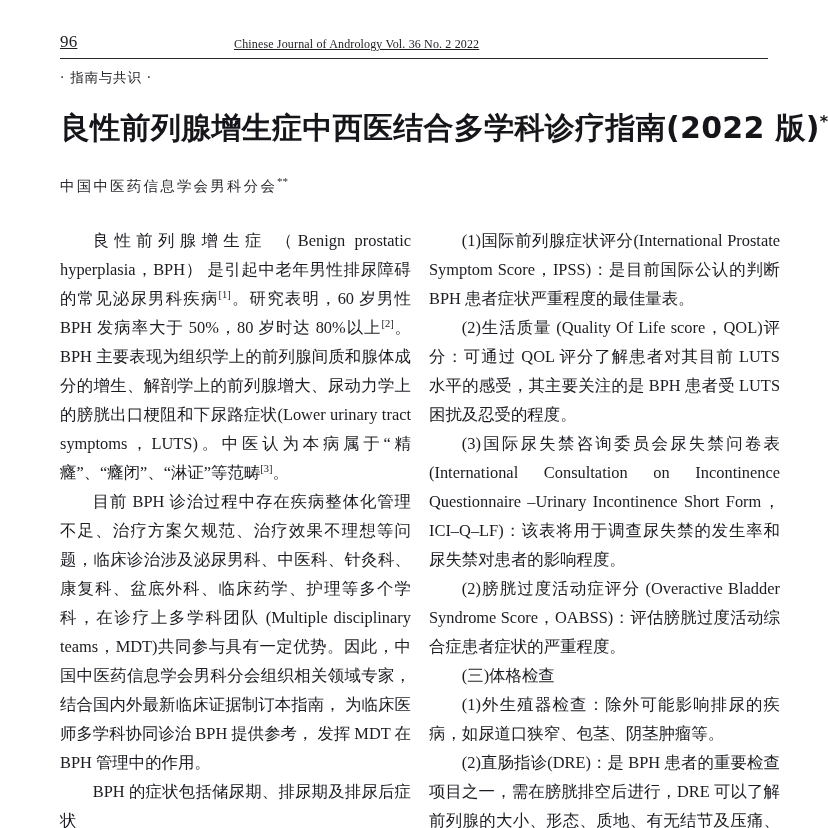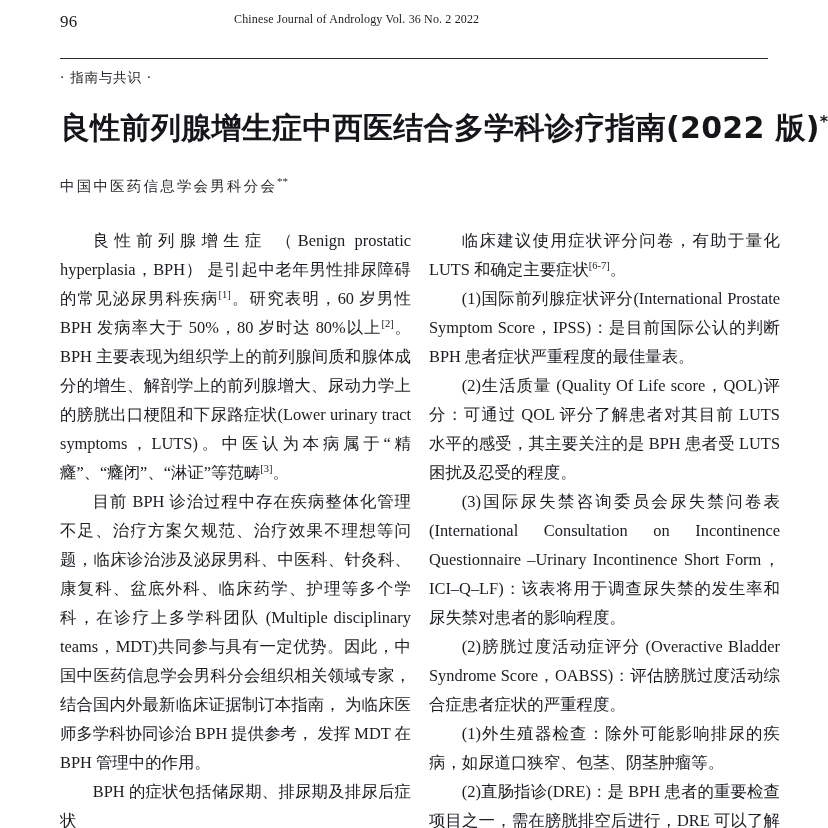--- a/index.html
+++ b/index.html
@@ -20,24 +20,25 @@
     position: relative;
     width: 828px;
     height: 828px;
     box-sizing: border-box;
     padding: 0 60px;
   }
 
   
   .running-head {
     display: flex;
-    align-items: flex-start;
+    align-items: flex-end;
     height: 40px;
     padding-top: 12px;
     position: relative;
+    text-decoration: underline;
   }
   .folio {
     font-size: 17px;
     letter-spacing: 0.2px;
     color: #1c1c22;
     width: 120px;
     flex: 0 0 120px;
   }
   .journal-line {
     font-size: 12px;
@@ -161,26 +162,26 @@
     <div class="col">
       <p class="para"><span>良性前列腺增生症 （Benign prostatic hyperplasia，BPH） 是引起中老年男性排尿障碍的常见泌尿男科疾病</span><sup class="ref">[1]</sup><span>。研究表明，60 岁男性 BPH 发病率大于 50%，80 岁时达 80%以上</span><sup class="ref">[2]</sup><span>。BPH 主要表现为组织学上的前列腺间质和腺体成分的增生、解剖学上的前列腺增大、尿动力学上的膀胱出口梗阻和下尿路症状(Lower urinary tract symptoms，LUTS)。中医认为本病属于“精癃”、“癃闭”、“淋证”等范畴</span><sup class="ref">[3]</sup><span>。</span></p>
 
       <p class="para">目前 BPH 诊治过程中存在疾病整体化管理不足、治疗方案欠规范、治疗效果不理想等问题，临床诊治涉及泌尿男科、中医科、针灸科、康复科、盆底外科、临床药学、护理等多个学科，在诊疗上多学科团队 (Multiple disciplinary teams，MDT)共同参与具有一定优势。因此，中国中医药信息学会男科分会组织相关领域专家，结合国内外最新临床证据制订本指南， 为临床医师多学科协同诊治 BPH 提供参考， 发挥 MDT 在 BPH 管理中的作用。</p>
 
 
       <p class="para"><span>BPH 的症状包括储尿期、排尿期及排尿后症状</span></p>
     </div>
 
     <div class="col">
-      <p class="para"><span>临床建议使用症状评分问卷，有助于量化 LUTS 和确定主要症状</span><sup class="ref">[6-7]</sup><span>。</span></p>
 
       <p class="para">(1)国际前列腺症状评分(International Prostate Symptom Score，IPSS)：是目前国际公认的判断 BPH 患者症状严重程度的最佳量表。</p>
       <p class="para">(2)生活质量 (Quality Of Life score，QOL)评分：可通过 QOL 评分了解患者对其目前 LUTS 水平的感受，其主要关注的是 BPH 患者受 LUTS 困扰及忍受的程度。</p>
       <p class="para">(3)国际尿失禁咨询委员会尿失禁问卷表(International Consultation on Incontinence Questionnaire –Urinary Incontinence Short Form，ICI–Q–LF)：该表将用于调查尿失禁的发生率和尿失禁对患者的影响程度。</p>
       <p class="para">(2)膀胱过度活动症评分 (Overactive Bladder Syndrome Score，OABSS)：评估膀胱过度活动综合症患者症状的严重程度。</p>
 
+      <p class="sub-head">(三)体格检查</p>
 
       <p class="para">(1)外生殖器检查：除外可能影响排尿的疾病，如尿道口狭窄、包茎、阴茎肿瘤等。</p>
       <p class="para">(2)直肠指诊(DRE)：是 BPH 患者的重要检查项目之一，需在膀胱排空后进行，DRE 可以了解前列腺的大小、形态、质地、有无结节及压痛、中央沟是否变浅或消失以及肛门括约肌张力情况。DRE 还是筛查前列腺癌</p>
     </div>
 
   </div>
 </div>
 
 </body></html>

